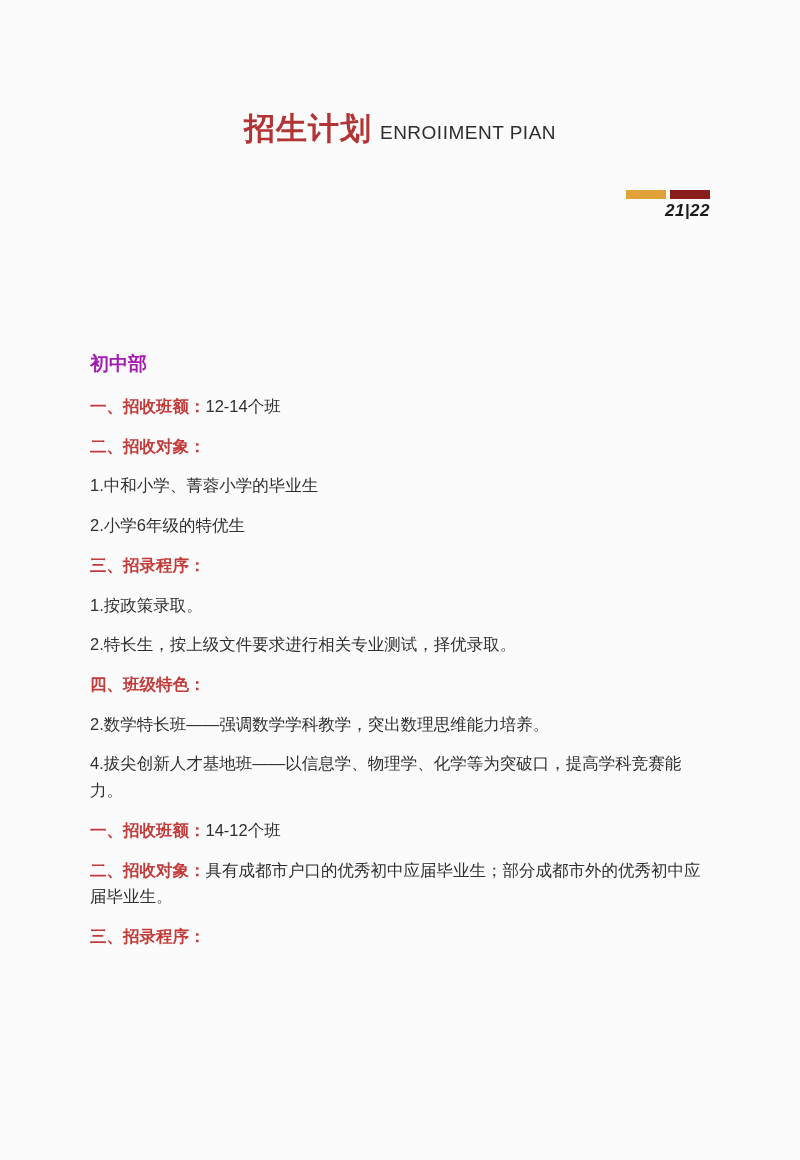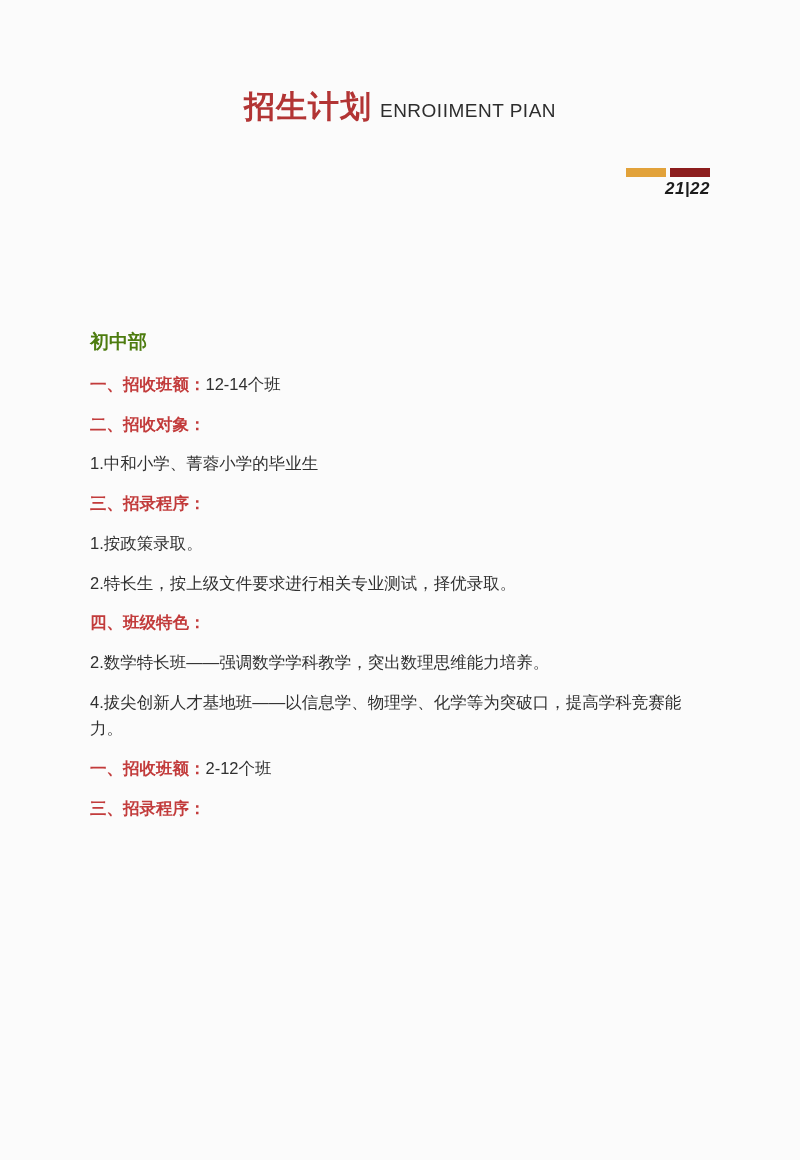--- a/index.html
+++ b/index.html
@@ -23,41 +23,41 @@
   .bar.orange{background:#e2a23a;}
   .bar.maroon{background:#8c1d1d;}
   .page-number{
     margin-top:2px;
     font-size:17px;font-weight:bold;font-style:italic;
     color:#1c1c1c;letter-spacing:0.5px;text-align:center;
   }
 
   
   .doc-title{
-    margin:86px 0 0 0;
+    margin:108px 0 0 0;
     text-align:center;
     font-weight:normal;
     white-space:nowrap;
   }
   .title-zh{
     font-size:31px;font-weight:bold;color:#b23434;
     letter-spacing:1px;
   }
   .title-en{
     font-size:19px;color:#2d2d2d;
     margin-left:8px;letter-spacing:0.5px;
   }
 
   
   #sections{
     position:absolute;
     top:243px;left:90px;width:622px;
   }
   .sec-heading{
-    font-size:19px;font-weight:bold;color:#4d7c0f;
+    font-size:19px;font-weight:bold;color:#a21caf;
     margin:0 0 16px 0;
   }
   .sec-heading.gap-top{margin-top:38px;}
   .line{
     font-size:16.5px;line-height:1.62;
     margin:0 0 13px 0;
   }
   .line .red{color:#c23b3b;font-weight:bold;text-align:right;}
 </style>
 </head>
@@ -75,23 +75,25 @@
 
   <h1 class="doc-title">
     <span class="title-zh">招生计划</span><span class="title-en">ENROIIMENT PIAN</span>
   </h1>
 
   <div id="sections">
       <h2 class="sec-heading">初中部</h2>
       <p class="line"><span class="red">一、招收班额：</span><span>12-14个班</span></p>
       <p class="line"><span class="red">二、招收对象：</span></p>
       <p class="line"><span>1.中和小学、菁蓉小学的毕业生</span></p>
+      <p class="line"><span>2.小学6年级的特优生</span></p>
       <p class="line"><span class="red">三、招录程序：</span></p>
       <p class="line"><span>1.按政策录取。</span></p>
       <p class="line"><span>2.特长生，按上级文件要求进行相关专业测试，择优录取。</span></p>
       <p class="line"><span class="red">四、班级特色：</span></p>
       <p class="line"><span>2.数学特长班——强调数学学科教学，突出数理思维能力培养。</span></p>
       <p class="line"><span>4.拔尖创新人才基地班——以信息学、物理学、化学等为突破口，提高学科竞赛能力。</span></p>
-      <p class="line"><span class="red">一、招收班额：</span><span>2-12个班</span></p>
+      <p class="line"><span class="red">一、招收班额：</span><span>14-12个班</span></p>
+      <p class="line"><span class="red">二、招收对象：</span><span>具有成都市户口的优秀初中应届毕业生；部分成都市外的优秀初中应届毕业生。</span></p>
       <p class="line"><span class="red">三、招录程序：</span></p>
     </div>
 
 </div>
 
 </body></html>

